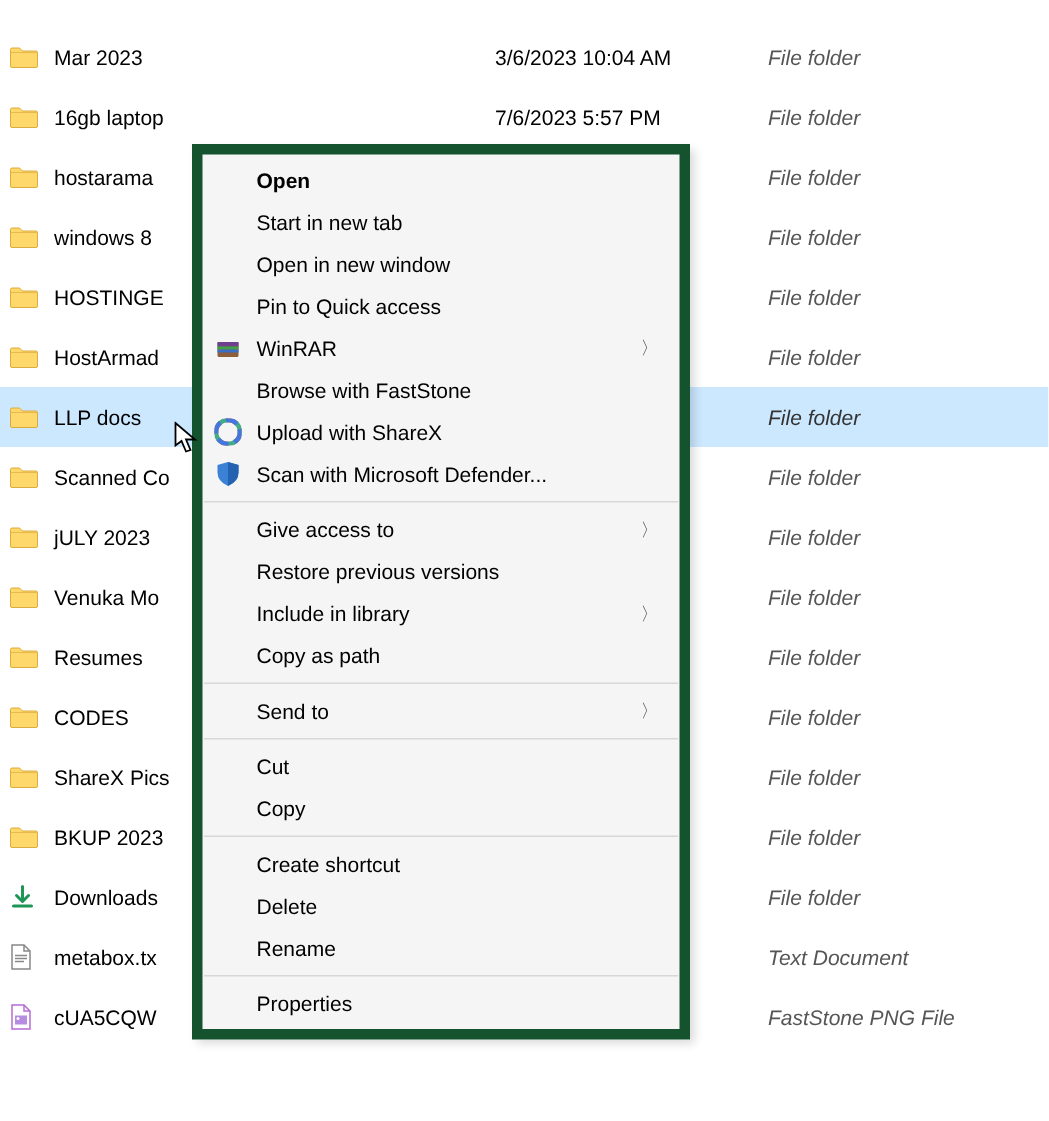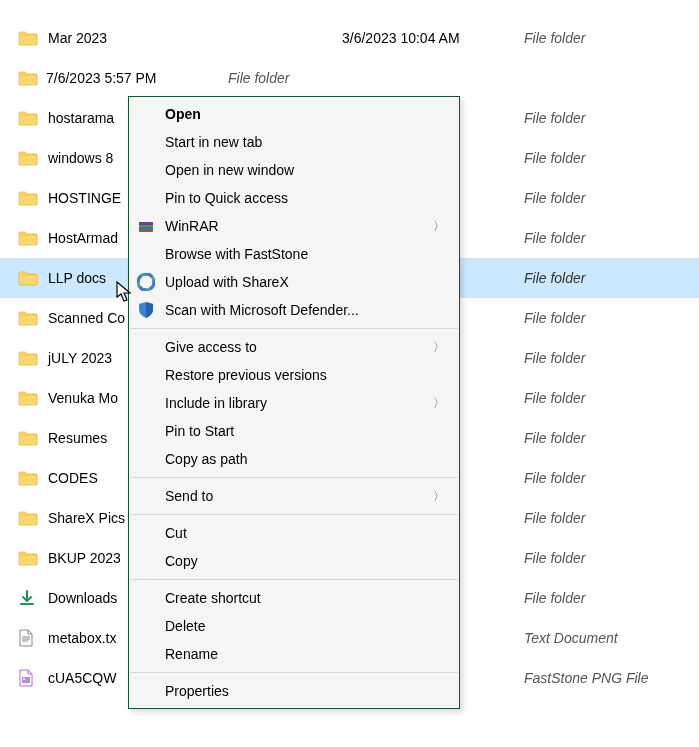--- a/index.html
+++ b/index.html
@@ -13,21 +13,21 @@
       position: relative;
       color: #000;
     }
     .file-list {
       padding-top: 18px;
     }
     .file-row {
       display: flex;
       align-items: center;
       height: 40px;
-      padding-left: 18px;
+      padding-left: 6px;
       cursor: default;
     }
     .file-row.selected {
       background: #cce8ff;
     }
     .icon-cell {
       width: 28px;
       display: flex;
       align-items: center;
       justify-content: flex-start;
@@ -46,21 +46,21 @@
       font-style: italic;
     }
     .selected .date-cell, .selected .type-cell { color: #333; }
     
     .context-menu {
       position: absolute;
       left: 128px;
       top: 96px;
       width: 332px;
       background: #f5f5f5;
-      border: 1px solid #14532d;
+      border: 7px solid #14532d;
       box-shadow: 3px 3px 6px rgba(0,0,0,0.15);
       padding: 3px 0;
     }
     .menu-item {
       display: flex;
       align-items: center;
       height: 28px;
       padding-left: 36px;
       padding-right: 14px;
       cursor: default;
@@ -110,20 +110,21 @@
       <span class="date-cell">3/6/2023 10:04 AM</span>
       <span class="type-cell">File folder</span>
     </div>
     <div class="file-row">
       <span class="icon-cell">
         <svg width="20" height="16" viewBox="0 0 20 16">
           <path d="M1 3 L1 14 Q1 15 2 15 L18 15 Q19 15 19 14 L19 5 Q19 4 18 4 L9 4 L7 2 L2 2 Q1 2 1 3 Z" fill="#ffd86b" stroke="#d9a431" stroke-width="0.6"></path>
           <path d="M1 5 L19 5" stroke="#e8b54a" stroke-width="0.6"></path>
         </svg>
       </span>
+      <span class="name-cell">16gb laptop</span>
       <span class="date-cell">7/6/2023 5:57 PM</span>
       <span class="type-cell">File folder</span>
     </div>
     <div class="file-row">
       <span class="icon-cell">
         <svg width="20" height="16" viewBox="0 0 20 16">
           <path d="M1 3 L1 14 Q1 15 2 15 L18 15 Q19 15 19 14 L19 5 Q19 4 18 4 L9 4 L7 2 L2 2 Q1 2 1 3 Z" fill="#ffd86b" stroke="#d9a431" stroke-width="0.6"></path>
           <path d="M1 5 L19 5" stroke="#e8b54a" stroke-width="0.6"></path>
         </svg>
       </span>
@@ -341,23 +342,20 @@
     <div class="menu-item">
       <span>Give access to</span>
       <span class="chevron">〉</span>
     </div>
     <div class="menu-item">
       <span>Restore previous versions</span>
     </div>
     <div class="menu-item">
       <span>Include in library</span>
       <span class="chevron">〉</span>
-    </div>
-    <div class="menu-item">
-      <span>Pin to Start</span>
     </div>
     <div class="menu-item">
       <span>Copy as path</span>
     </div>
     <div class="menu-sep"></div>
     <div class="menu-item">
       <span>Send to</span>
       <span class="chevron">〉</span>
     </div>
     <div class="menu-sep"></div>

